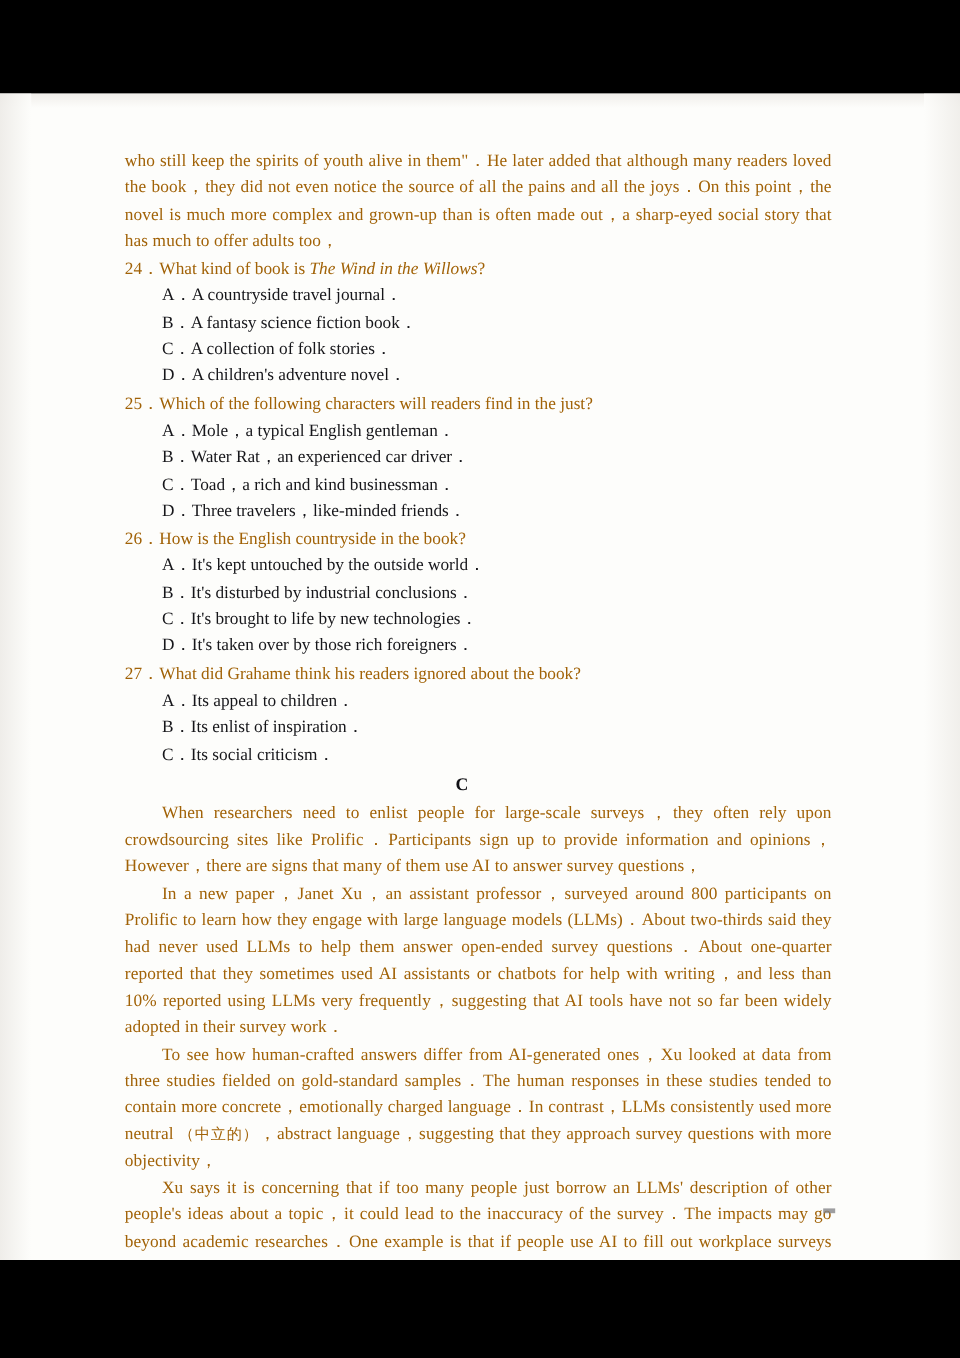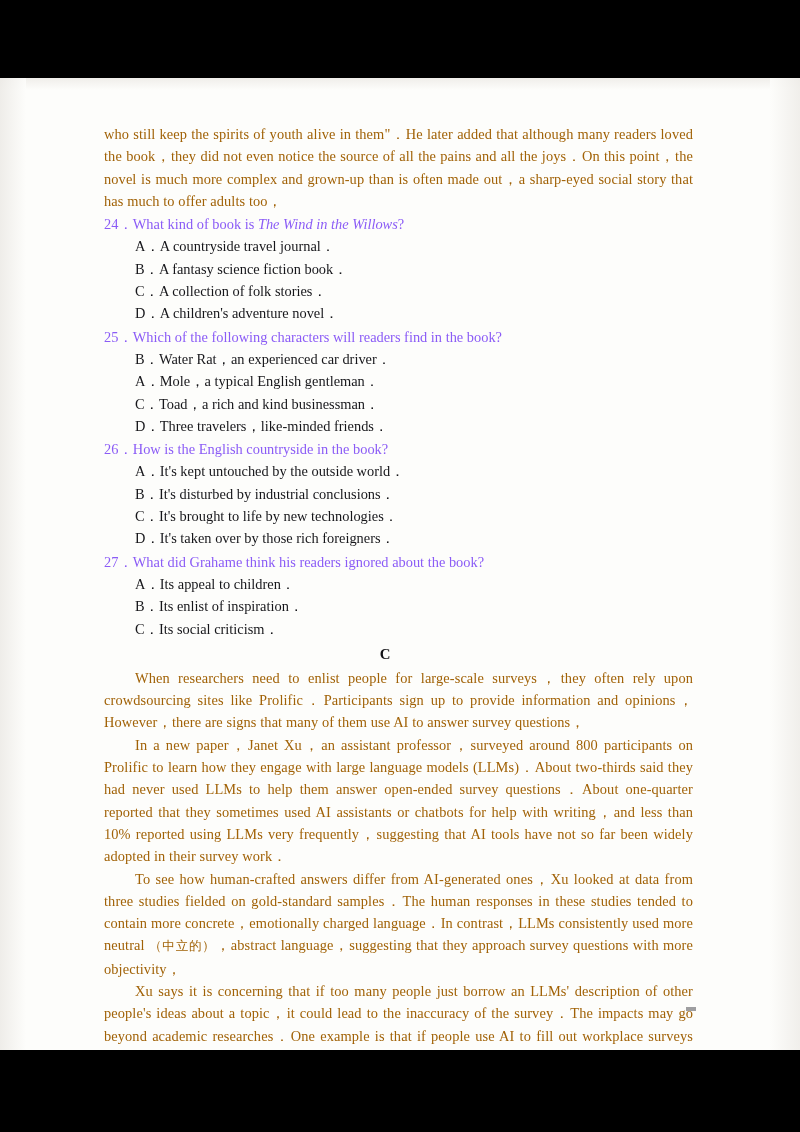--- a/index.html
+++ b/index.html
@@ -66,21 +66,21 @@
   .para.indent {
     text-indent: 31px;
   }
 
   .question {
     margin-top: 1px;
   }
   .q-stem {
     font-size: 14.4px;
     line-height: 22.3px;
-    color: #8b5cf6;
+    color: #a16207;
     white-space: nowrap;
   }
   .q-stem .title-italic {
     font-style: italic;
   }
 
   .opts-two-col {
     display: flex;
     flex-wrap: wrap;
   }
@@ -179,24 +179,24 @@
       <div class="q-stem"><span>24．</span><span>What kind of book is </span><span class="title-italic">The Wind in the Willows</span><span>?</span></div>
       <div class="opts-two-col">
         <div class="opt">A．A countryside travel journal．</div>
         <div class="opt">B．A fantasy science fiction book．</div>
         <div class="opt">C．A collection of folk stories．</div>
         <div class="opt">D．A children's adventure novel．</div>
       </div>
     </div>
 
     <div class="question">
-      <div class="q-stem"><span>25．</span><span>Which of the following characters will readers find in the book?</span></div>
+      <div class="q-stem"><span>25．</span><span>Which of the following characters will readers find in the just?</span></div>
       <div class="opts-one-col">
+        <div class="opt">A．Mole，a typical English gentleman．</div>
         <div class="opt">B．Water Rat，an experienced car driver．</div>
-        <div class="opt">A．Mole，a typical English gentleman．</div>
         <div class="opt">C．Toad，a rich and kind businessman．</div>
         <div class="opt">D．Three travelers，like-minded friends．</div>
       </div>
     </div>
 
     <div class="question">
       <div class="q-stem"><span>26．</span><span>How is the English countryside in the book?</span></div>
       <div class="opts-one-col">
         <div class="opt">A．It's kept untouched by the outside world．</div>
         <div class="opt">B．It's disturbed by industrial conclusions．</div>

